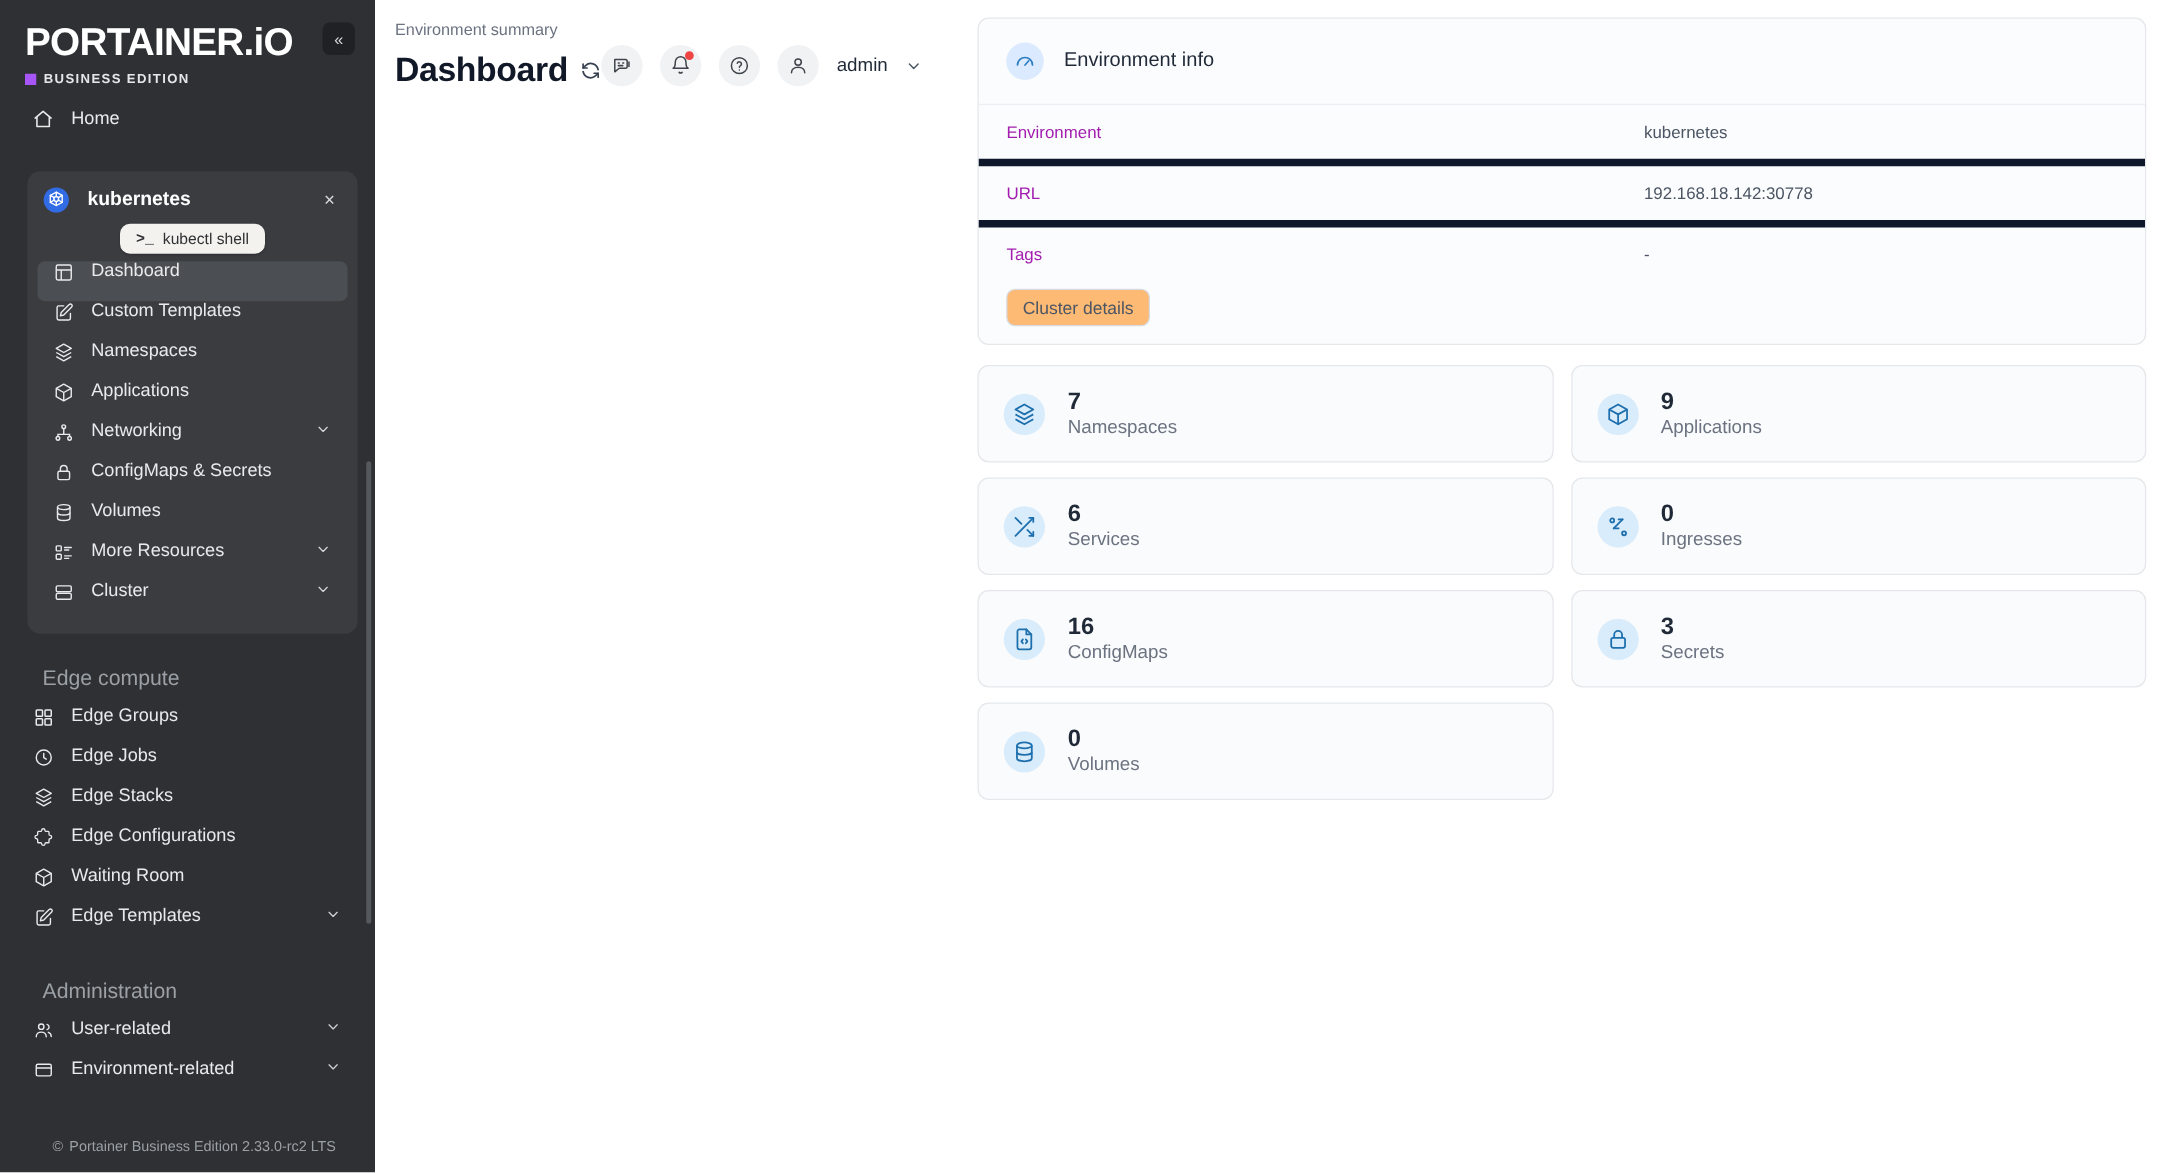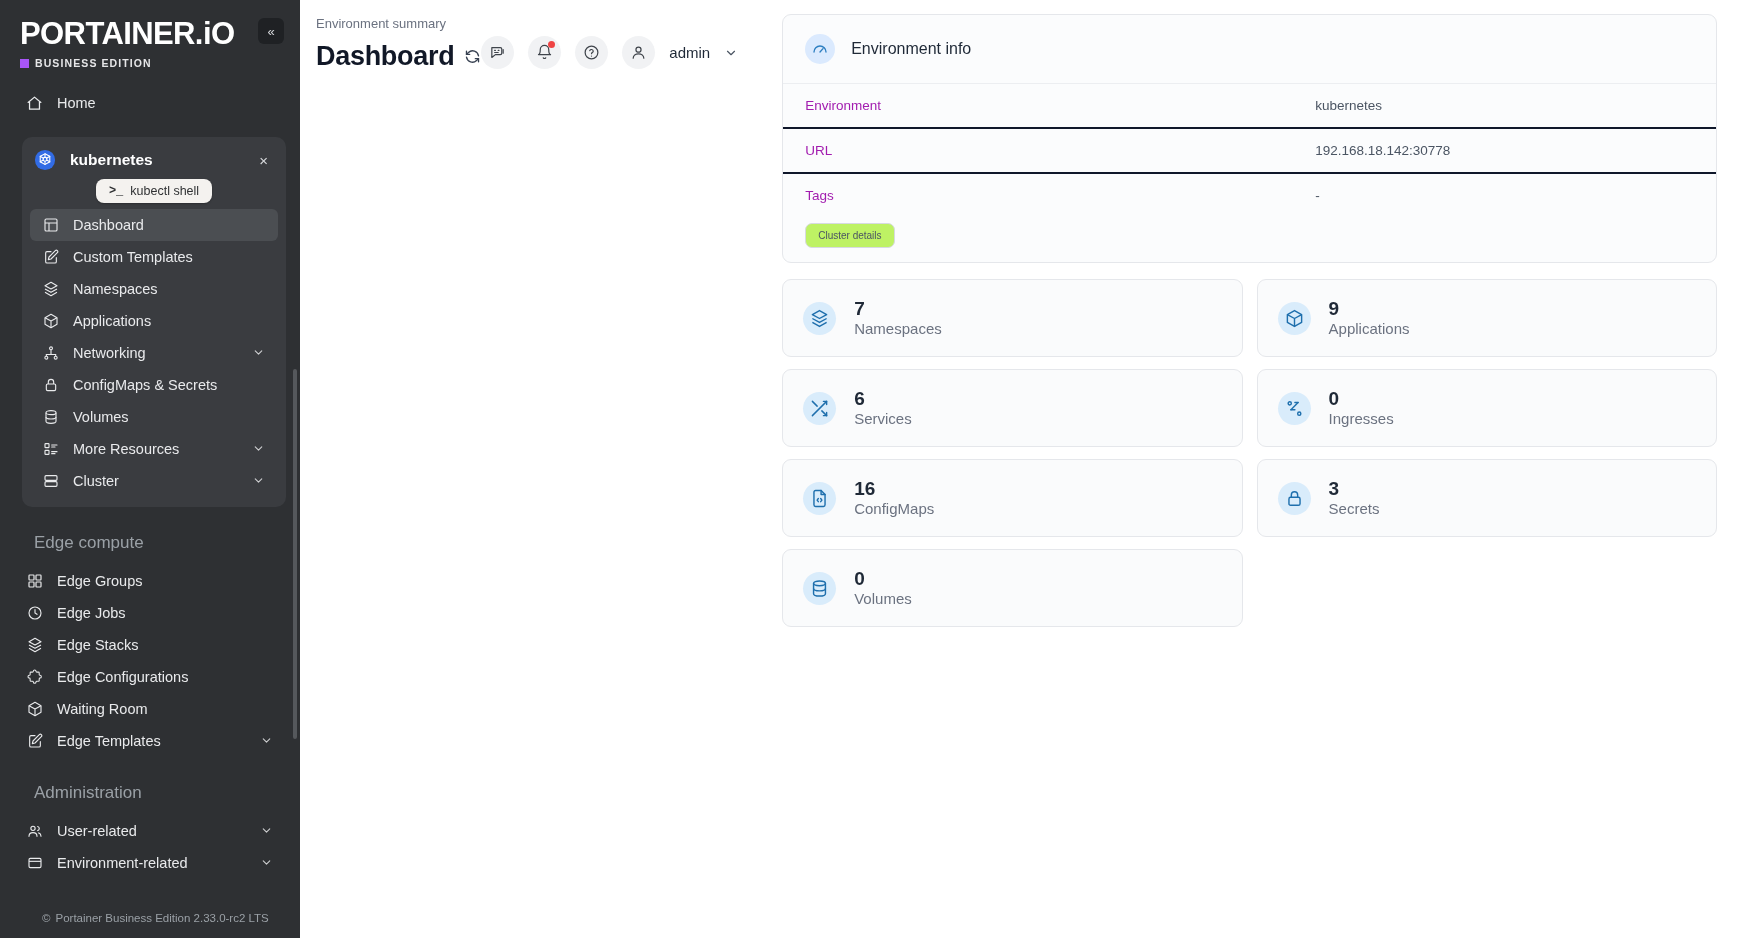--- a/index.html
+++ b/index.html
@@ -45,21 +45,21 @@
     font-size: 13px; cursor: pointer; margin-top: 4px;
   }
 
   .sb-scroll { flex: 1 1 auto; overflow: hidden; position: relative; padding-bottom: 4px; }
   .sb-scrollbar {
     position: absolute; right: 3px; top: 300px; width: 4px; height: 370px;
     background: #55585c; border-radius: 3px;
   }
 
   .nav-item {
-    display: flex; align-items: center;
+    display: flex; 
     height: 32px; margin: 0 14px;
     padding: 0 12px; border-radius: 6px;
     color: #e9eaec; font-size: 14.5px;
     cursor: pointer; gap: 14px;
   }
   .nav-item .ic { width: 17px; height: 17px; flex: 0 0 17px; display: flex; align-items: center; justify-content: center; }
   .nav-item .lbl { flex: 1 1 auto; white-space: nowrap; }
   .nav-item .chev { width: 14px; height: 14px; opacity: .85; }
   .nav-item.active { background: #4b4e52; }
 
@@ -147,28 +147,28 @@
 
   .kv-row {
     display: flex; align-items: center;
     border-top: 1px solid #eceef1;
     padding: 14px 22px;
     font-size: 13.5px;
   }
   .kv-row:first-of-type { border-top: none; }
   .kv-key { width: 510px; color: #a21caf; flex: 0 0 510px; }
   .kv-val { color: #4b5563; flex: 1 1 auto; }
-  .kv-row.norule { border-top: 2px solid #0f172a; }
+  .kv-row.norule { border-top: 6px solid #0f172a; }
 
   .btn-outline {
     display: inline-flex; align-items: center;
     margin: 6px 22px 14px 22px;
     border: 1px solid #d7dae0; border-radius: 7px;
-    background: #bef264; color: #4b5563;
-    font-size: 10px; padding: 6px 12px; cursor: pointer;
+    background: #fdba74; color: #4b5563;
+    font-size: 14px; padding: 6px 12px; cursor: pointer;
   }
 
   .grid {
     display: grid; grid-template-columns: 1fr 1fr;
     gap: 12px 14px; margin-top: 16px;
   }
   .stat {
     background: #fafbfc; border: 1px solid #e5e7eb; border-radius: 9px;
     height: 78px; display: flex; align-items: center; gap: 18px;
     padding: 0 20px; cursor: pointer;

